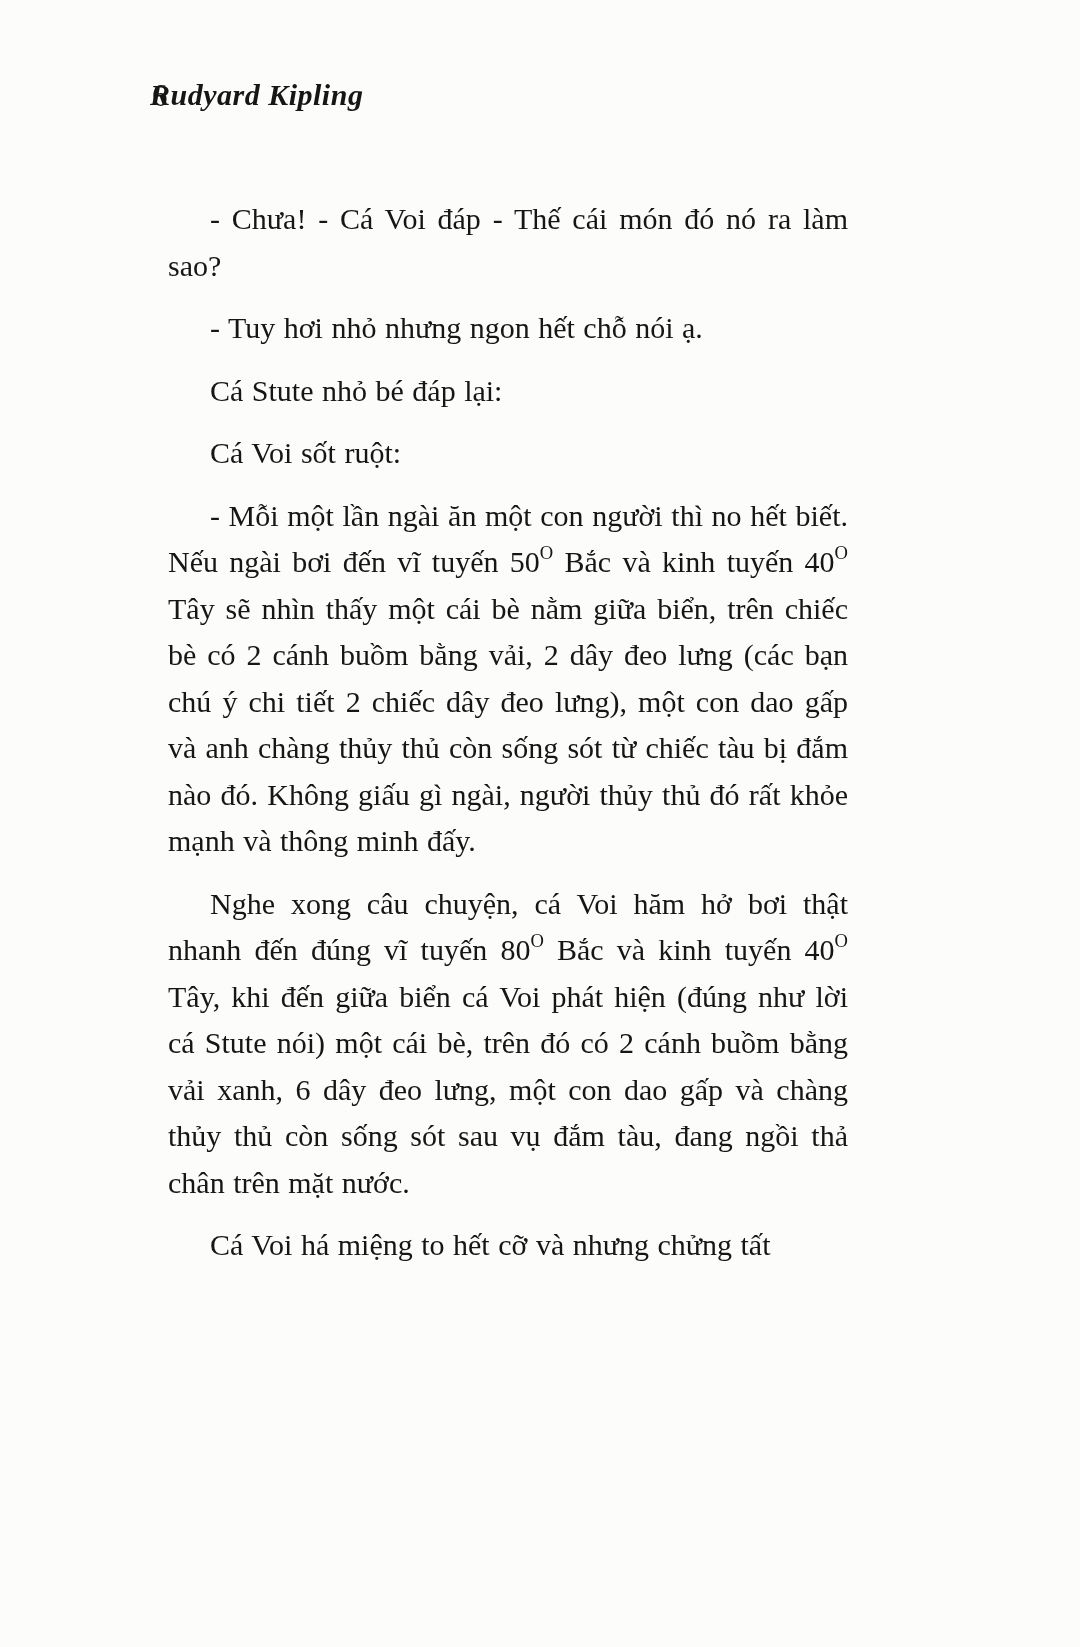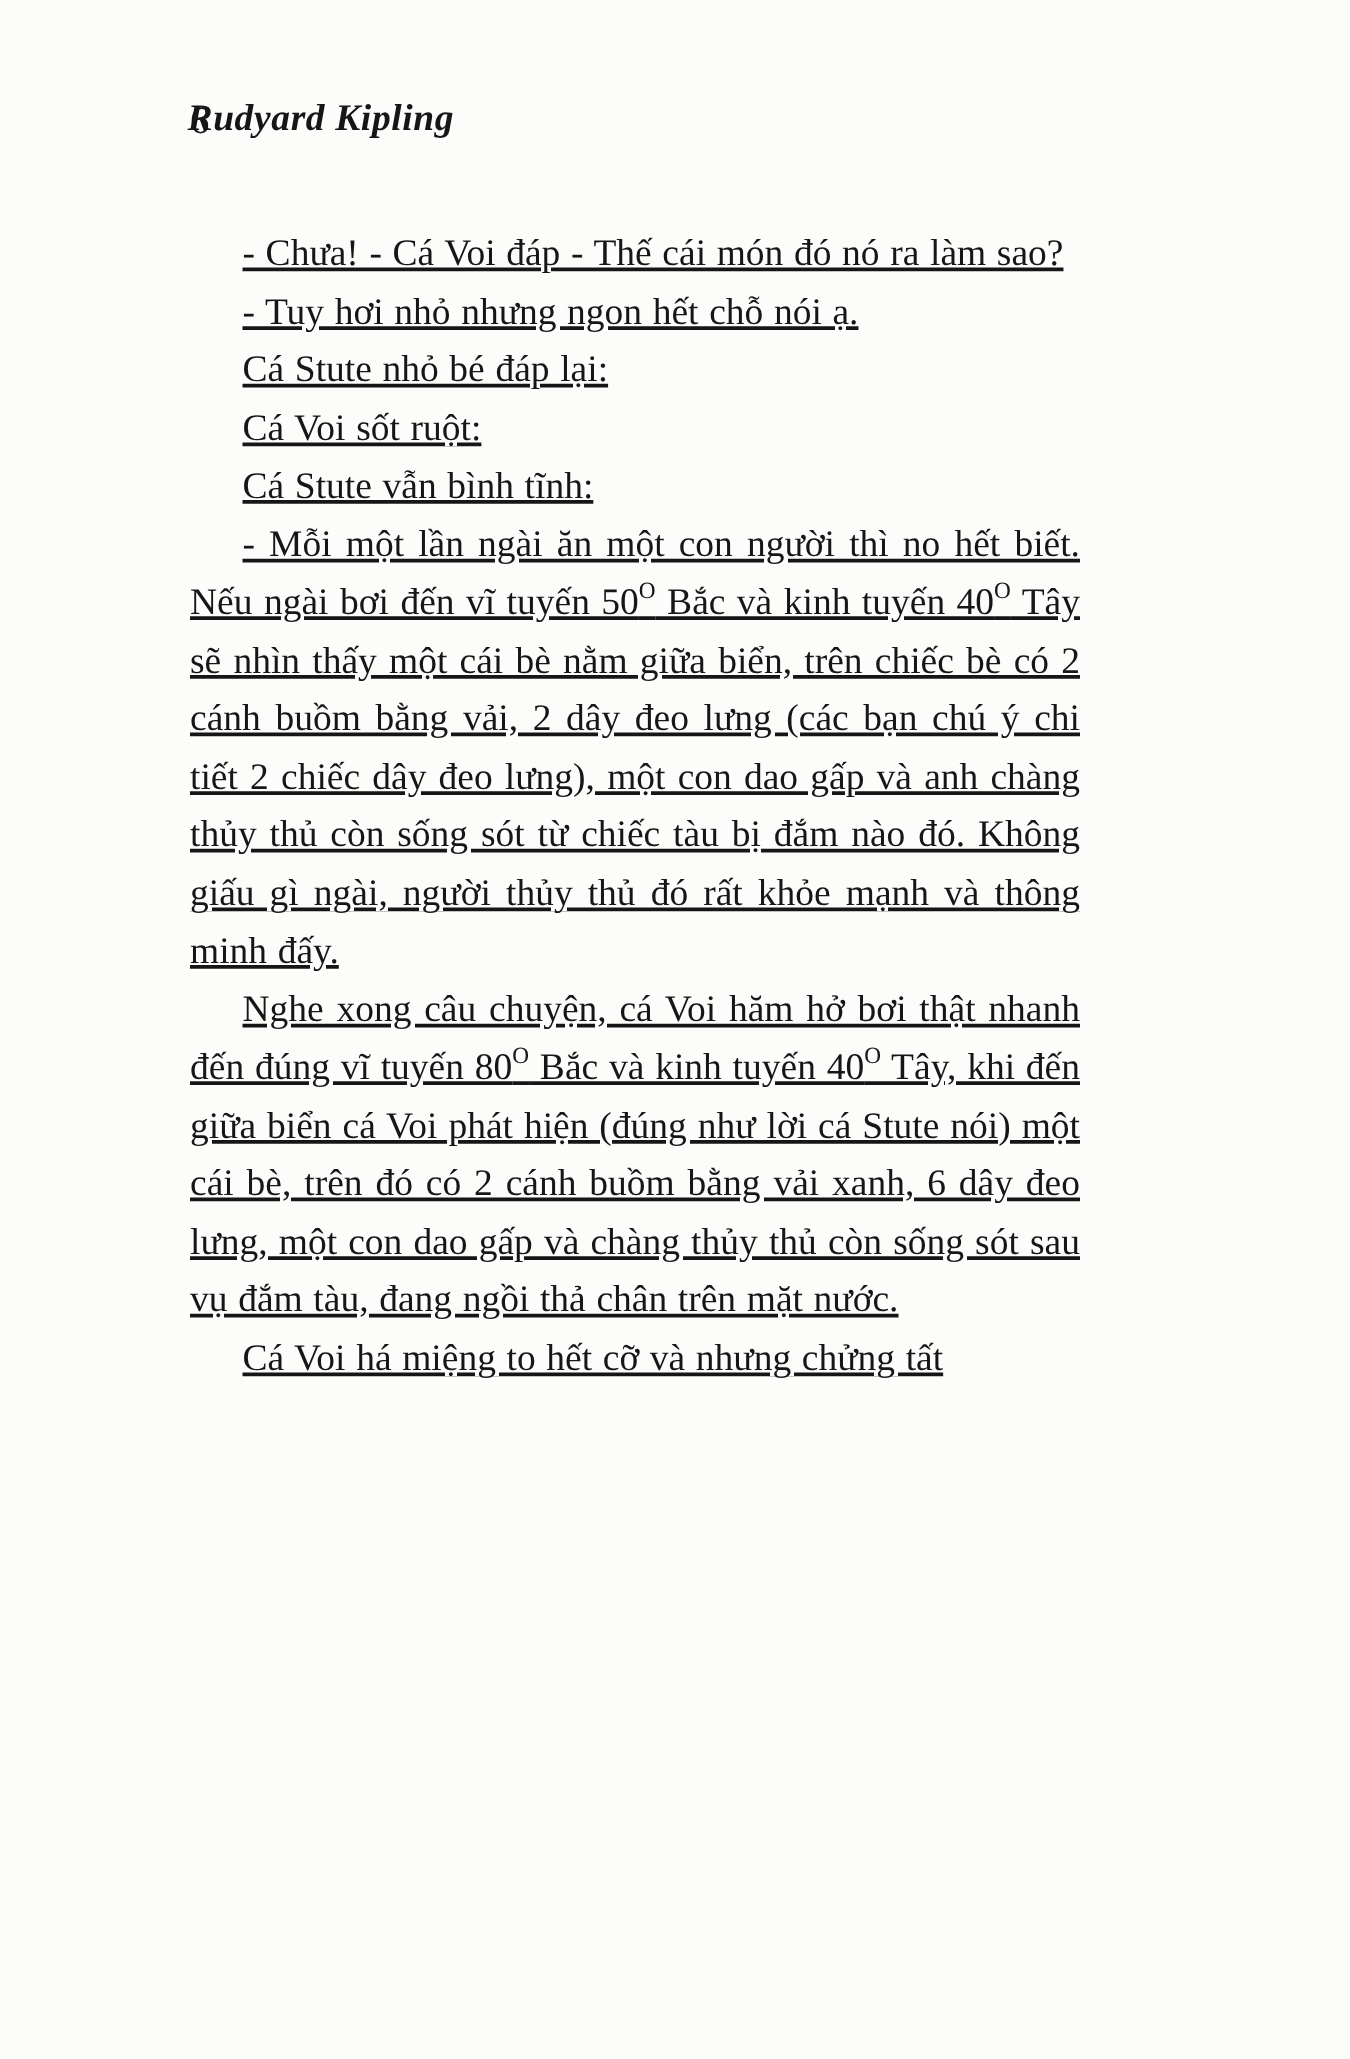--- a/index.html
+++ b/index.html
@@ -41,42 +41,40 @@
     position: absolute;
     top: 180px;
     left: 152px;
     width: 712px;
     font-size: 30px;
     line-height: 46.5px;
     text-align: justify;
     word-spacing: 1px;
   }
   .body-text p {
-    margin: 0;
+    margin: 16px;
     padding: 0;
     text-indent: 42px;
-    text-decoration: underline;
   }
   .body-text sup {
     font-size: 0.62em;
     line-height: 0;
     vertical-align: super;
     position: relative;
     top: -2px;
   }
 </style>
 </head>
 <body>
 
 <div class="page">
   <div class="page-number">6</div>
   <div class="running-head">Rudyard Kipling</div>
   <div class="body-text">
       <p><span>- Chưa! - Cá Voi đáp - Thế cái món đó nó ra làm sao?</span></p>
       <p><span>- Tuy hơi nhỏ nhưng ngon hết chỗ nói ạ.</span></p>
       <p><span>Cá Stute nhỏ bé đáp lại:</span></p>
       <p><span>Cá Voi sốt ruột:</span></p>
-      <p><span>Cá Stute vẫn bình tĩnh:</span></p>
       <p><span>- Mỗi một lần ngài ăn một con người thì no hết biết. Nếu ngài bơi đến vĩ tuyến 50</span><sup>O</sup><span> Bắc và kinh tuyến 40</span><sup>O</sup><span> Tây sẽ nhìn thấy một cái bè nằm giữa biển, trên chiếc bè có 2 cánh buồm bằng vải, 2 dây đeo lưng (các bạn chú ý chi tiết 2 chiếc dây đeo lưng), một con dao gấp và anh chàng thủy thủ còn sống sót từ chiếc tàu bị đắm nào đó. Không giấu gì ngài, người thủy thủ đó rất khỏe mạnh và thông minh đấy.</span></p>
       <p><span>Nghe xong câu chuyện, cá Voi hăm hở bơi thật nhanh đến đúng vĩ tuyến 80</span><sup>O</sup><span> Bắc và kinh tuyến 40</span><sup>O</sup><span> Tây, khi đến giữa biển cá Voi phát hiện (đúng như lời cá Stute nói) một cái bè, trên đó có 2 cánh buồm bằng vải xanh, 6 dây đeo lưng, một con dao gấp và chàng thủy thủ còn sống sót sau vụ đắm tàu, đang ngồi thả chân trên mặt nước.</span></p>
       <p><span>Cá Voi há miệng to hết cỡ và nhưng chửng tất</span></p>
     </div>
 </div>
 
 </body></html>

